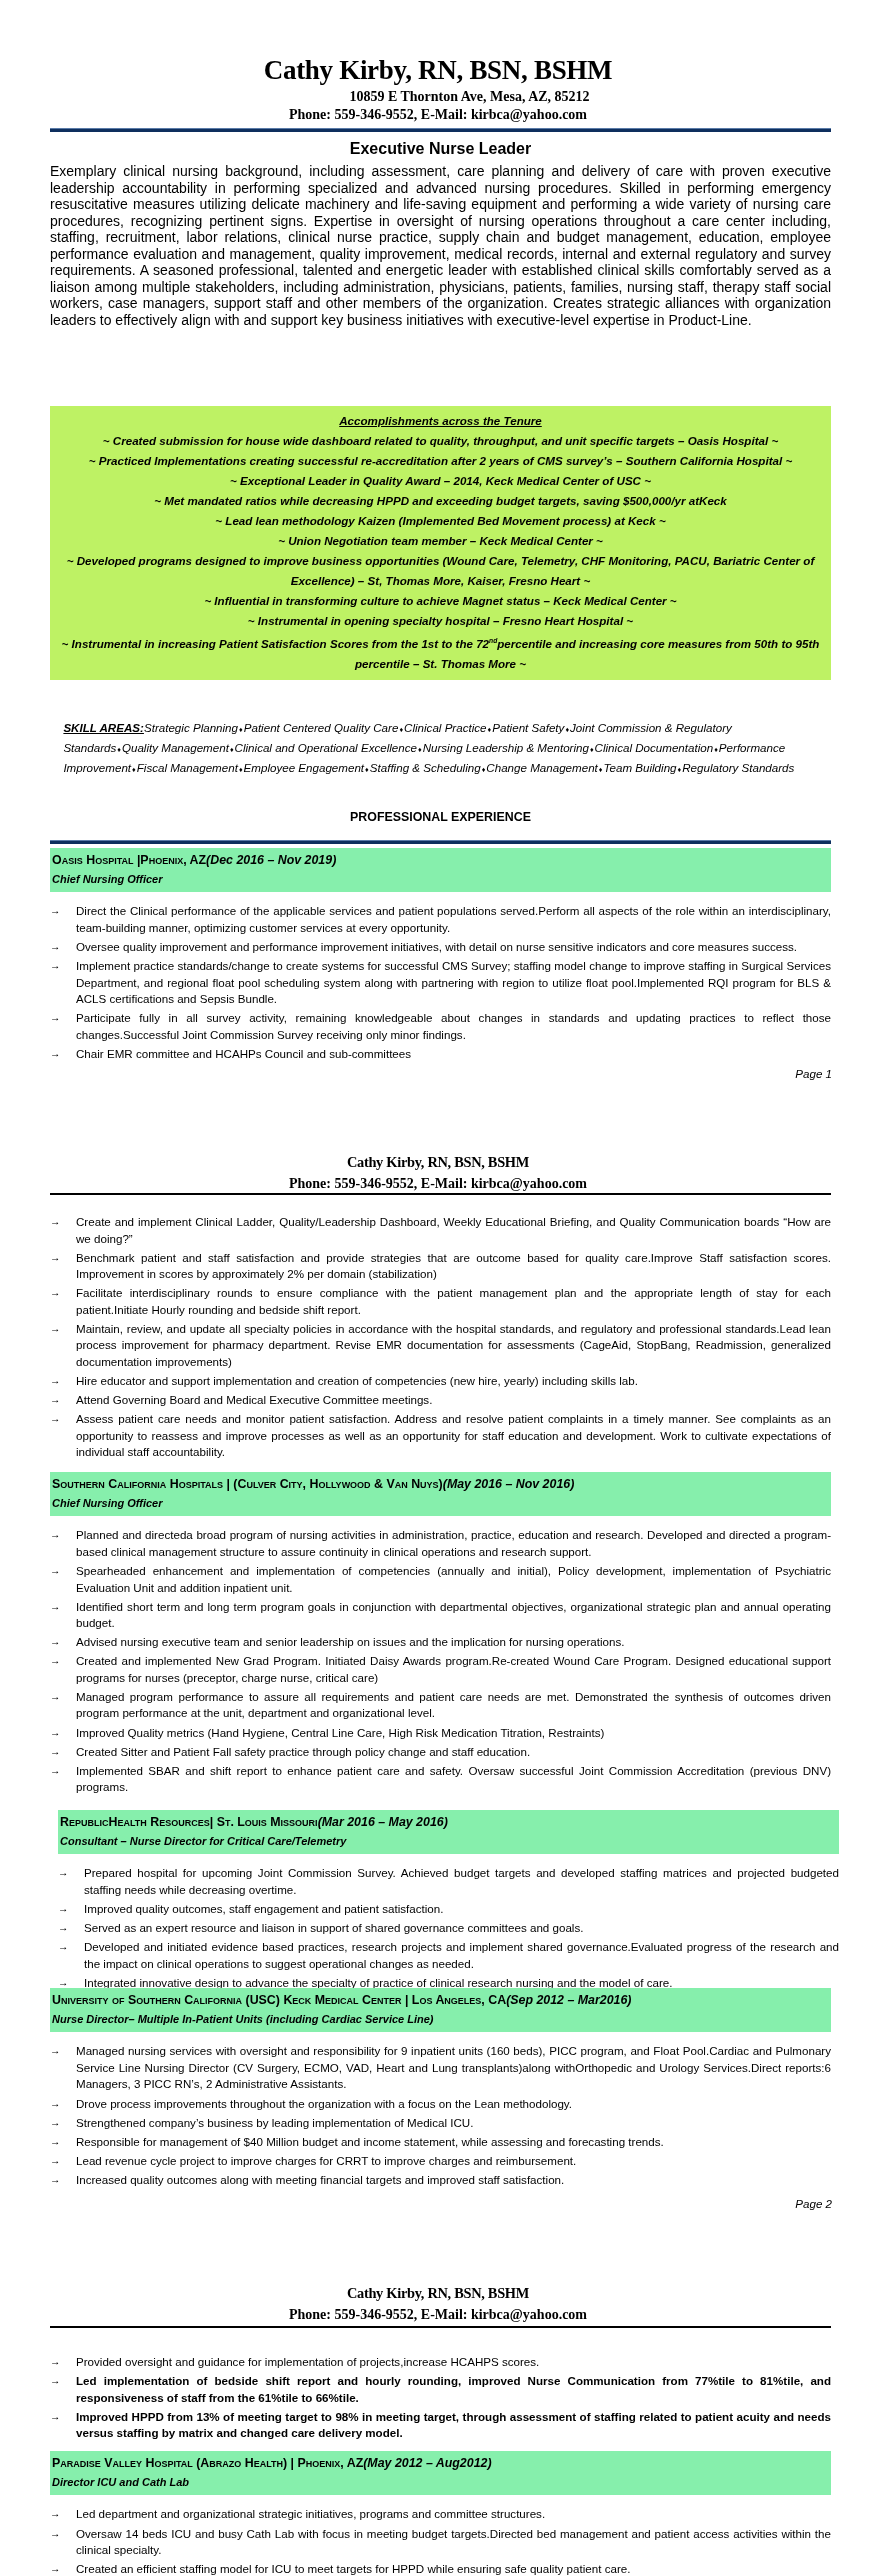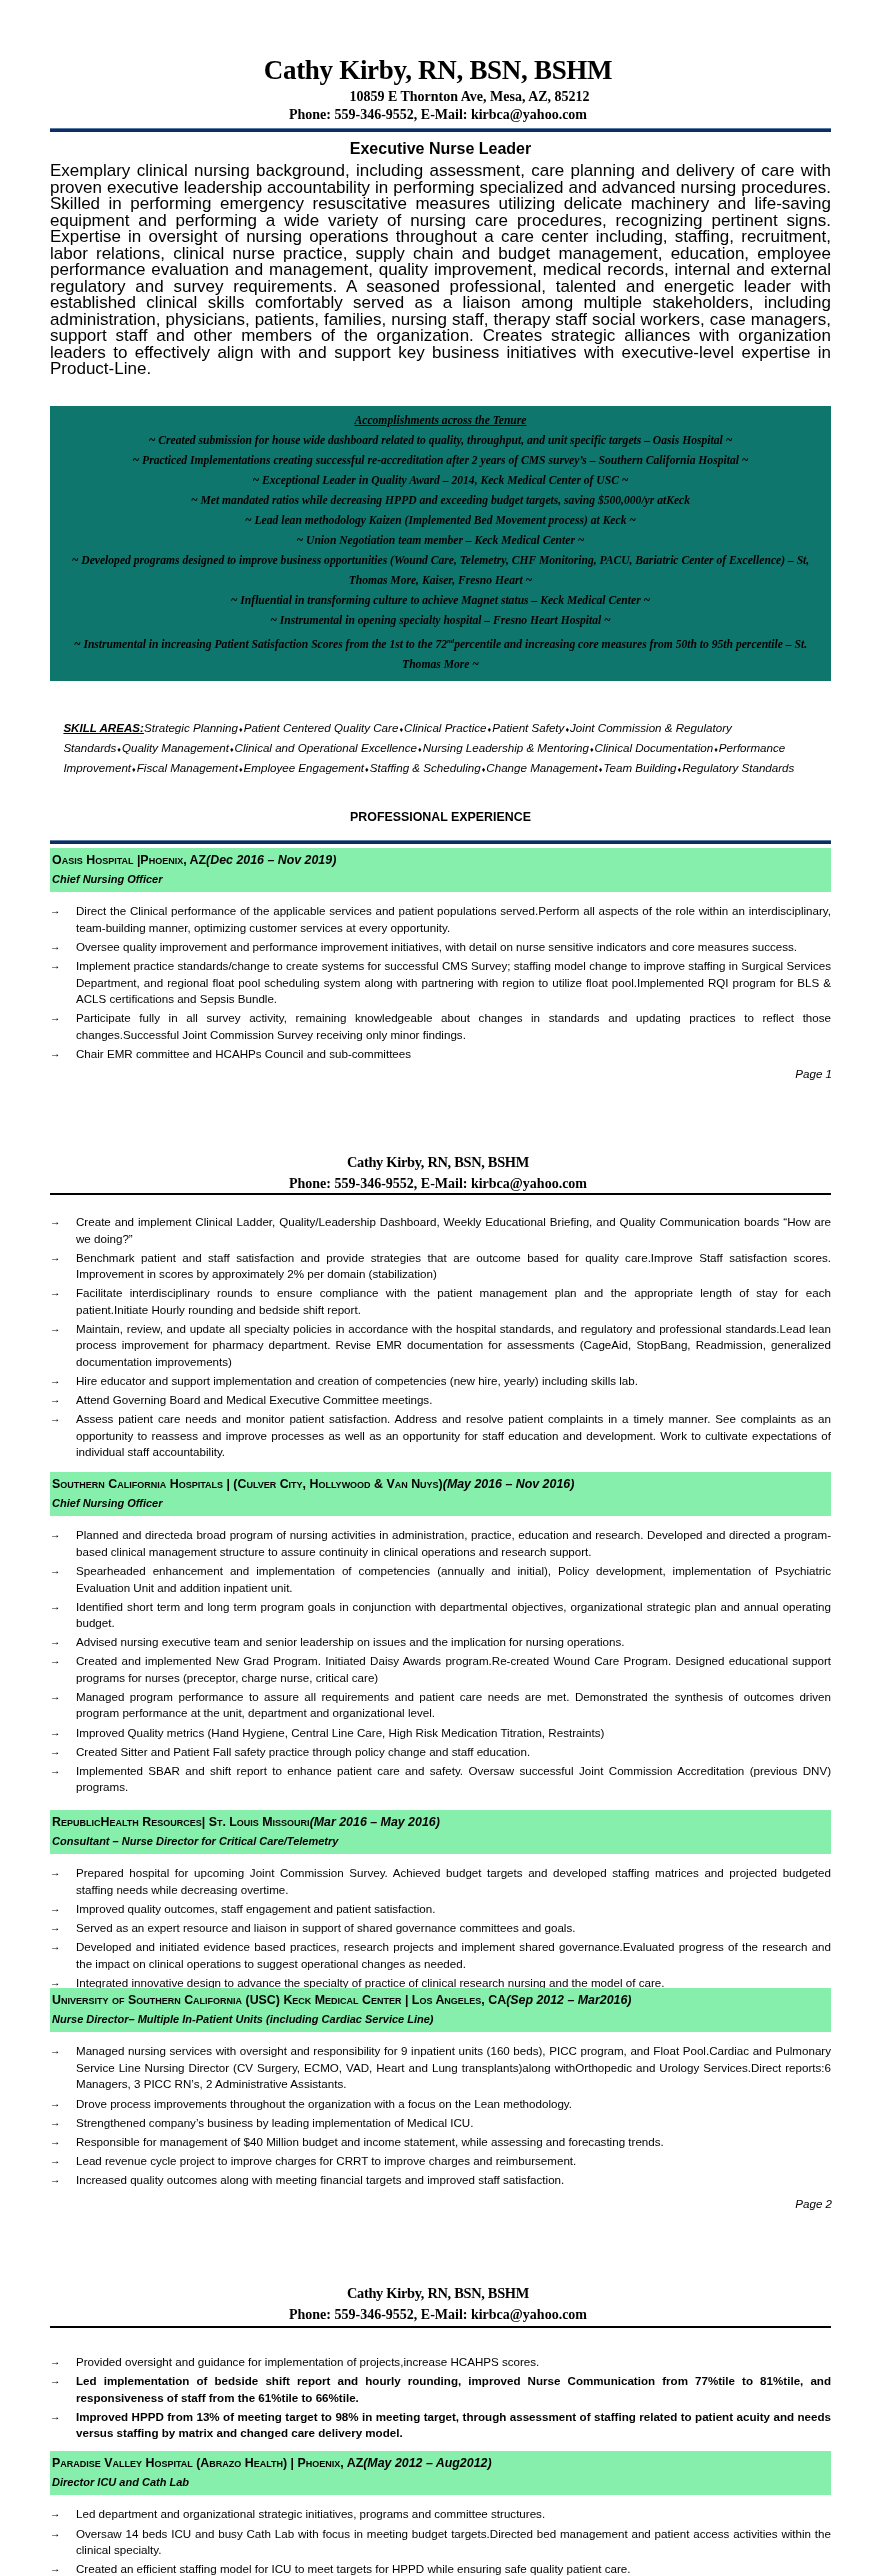--- a/index.html
+++ b/index.html
@@ -10,23 +10,23 @@
   }
   .page { position: absolute; left: 0; width: 876px; }
   .content { position: absolute; left: 50px; width: 781px; }
 
   .hdr-name { font-family: "Liberation Serif", serif; font-weight: bold; text-align: center; letter-spacing: -0.3px; }
   .hdr-line { font-family: "Liberation Serif", serif; font-weight: bold; text-align: center; }
   .rule-navy { height: 4.1px; background: #0e2f5e; border-top: 0.5px solid #5a7ba8; }
   .rule-black { height: 1.5px; background: #000; }
 
   .title-center { text-align: center; font-weight: bold; }
-  .summary { font-size: 17px; line-height: 16.5px; text-align: justify; }
+  .summary { font-size: 14px; line-height: 16.5px; text-align: justify; }
 
-  .accomp { background: #0f766e; padding: 5.2px 7.2px 6.2px; font-weight: bold; font-style: italic; text-align: center; font-size: 11.6px; line-height: 20px; font-family: Liberation Serif, serif; }
+  .accomp { background: #bef264; padding: 5.2px 7.2px 6.2px; font-weight: bold; font-style: italic; text-align: center; font-size: 11.6px; line-height: 20px; }
   .accomp-title { text-decoration: underline; }
 
   .skills { font-style: italic; text-align: left; font-size: 11.6px; line-height: 18px; padding: 0 13.4px; }
   .skills-label { font-weight: bold; text-decoration: underline; }
   .diamond { font-style: normal; font-size: 7.2px; padding: 0 1px; }
 
   .section-title { text-align: center; font-weight: bold; font-size: 12.4px; }
 
   .job-head { background: #86efac; padding: 3.1px 2.1px 4.1px; }
   .job-company { font-weight: bold; font-variant: small-caps; font-size: 12.4px; line-height: 18.5px; }
@@ -120,21 +120,21 @@
         <li><span class="arr">→</span><span>Identified short term and long term program goals in conjunction with departmental objectives, organizational strategic plan and annual operating budget.</span></li>
         <li><span class="arr">→</span><span>Advised nursing executive team and senior leadership on issues and the implication for nursing operations.</span></li>
         <li><span class="arr">→</span><span>Created and implemented New Grad Program. Initiated Daisy Awards program.Re-created Wound Care Program. Designed educational support programs for nurses (preceptor, charge nurse, critical care)</span></li>
         <li><span class="arr">→</span><span>Managed program performance to assure all requirements and patient care needs are met. Demonstrated the synthesis of outcomes driven program performance at the unit, department and organizational level.</span></li>
         <li><span class="arr">→</span><span>Improved Quality metrics (Hand Hygiene, Central Line Care, High Risk Medication Titration, Restraints)</span></li>
         <li><span class="arr">→</span><span>Created Sitter and Patient Fall safety practice through policy change and staff education.</span></li>
         <li><span class="arr">→</span><span>Implemented SBAR and shift report to enhance patient care and safety. Oversaw successful Joint Commission Accreditation (previous DNV) programs.</span></li>
       </ul>
   </div>
 
-  <div class="content" style="top:1810px;">
+  <div class="content" style="top:1810px;margin-left:8px;">
     <div class="job-head">
       <div class="job-company"><span>RepublicHealth Resources| St. Louis Missouri</span><span class="job-dates">(Mar 2016 – May 2016)</span></div>
       <div class="job-role">Consultant – Nurse Director for Critical Care/Telemetry</div>
     </div>
     <ul class="bullets" style="margin-top:11.3px;">
         <li><span class="arr">→</span><span>Prepared hospital for upcoming Joint Commission Survey. Achieved budget targets and developed staffing matrices and projected budgeted staffing needs while decreasing overtime.</span></li>
         <li><span class="arr">→</span><span>Improved quality outcomes, staff engagement and patient satisfaction.</span></li>
         <li><span class="arr">→</span><span>Served as an expert resource and liaison in support of shared governance committees and goals.</span></li>
         <li><span class="arr">→</span><span>Developed and initiated evidence based practices, research projects and implement shared governance.Evaluated progress of the research and the impact on clinical operations to suggest operational changes as needed.</span></li>
         <li><span class="arr">→</span><span>Integrated innovative design to advance the specialty of practice of clinical research nursing and the model of care.</span></li>

